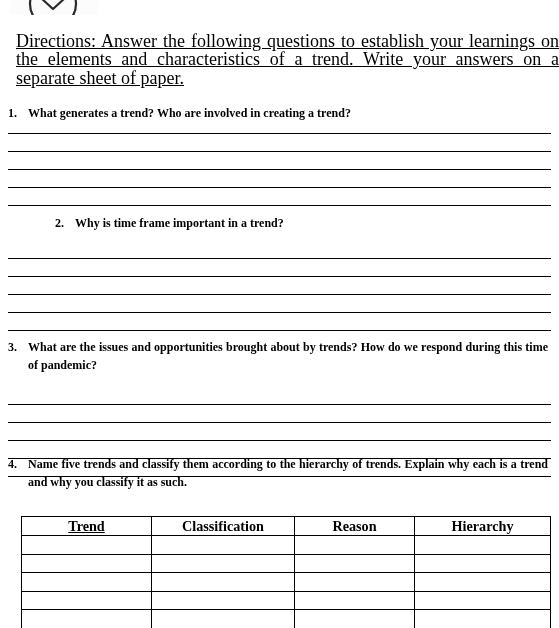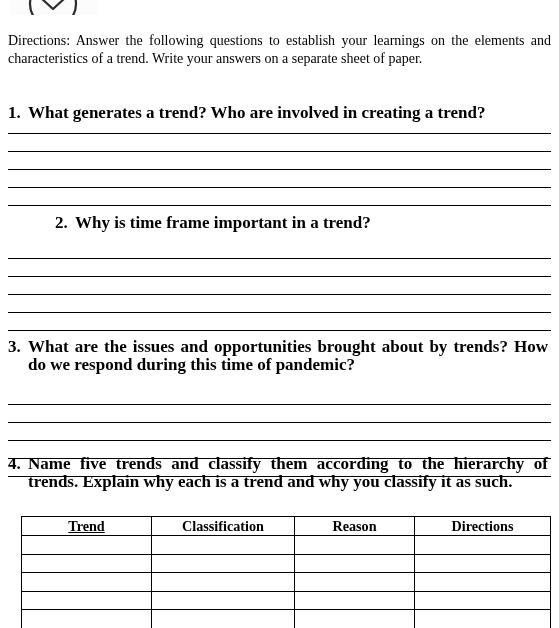--- a/index.html
+++ b/index.html
@@ -40,34 +40,35 @@
   .page {
     position: absolute;
     left: 0;
     top: 0;
     width: 559px;
     padding: 0 8px;
   }
 
   .directions {
     position: absolute;
-    left: 8px;
+    left: 16px;
     top: 32px;
     width: 543px;
-    font-size: 14px;
+    font-size: 18px;
     line-height: 18.4px;
     text-align: justify;
     text-justify: inter-word;
+    text-decoration: underline;
   }
 
   .question {
     position: absolute;
     left: 8px;
     width: 543px;
-    font-size: 17px;
+    font-size: 12px;
     line-height: 18.4px;
     font-weight: bold;
     text-align: justify;
     text-justify: inter-word;
   }
   .question .num {
     display: inline-block;
     width: 20px;
     vertical-align: top;
   }
@@ -162,21 +163,21 @@
   <div class="question" style="top:455px;">
     <span class="num">4.</span><span class="qtext">Name five trends and classify them according to the hierarchy of trends. Explain why each is a trend and why you classify it as such.</span>
   </div>
 
   <table class="tbl">
     <thead>
       <tr>
         <th class="col-trend">Trend</th>
         <th class="col-class">Classification</th>
         <th class="col-reason">Reason</th>
-        <th class="col-hier">Directions</th>
+        <th class="col-hier">Hierarchy</th>
       </tr>
     </thead>
     <tbody>
       <tr>
         <td></td>
         <td></td>
         <td></td>
         <td></td>
       </tr>
       <tr>

